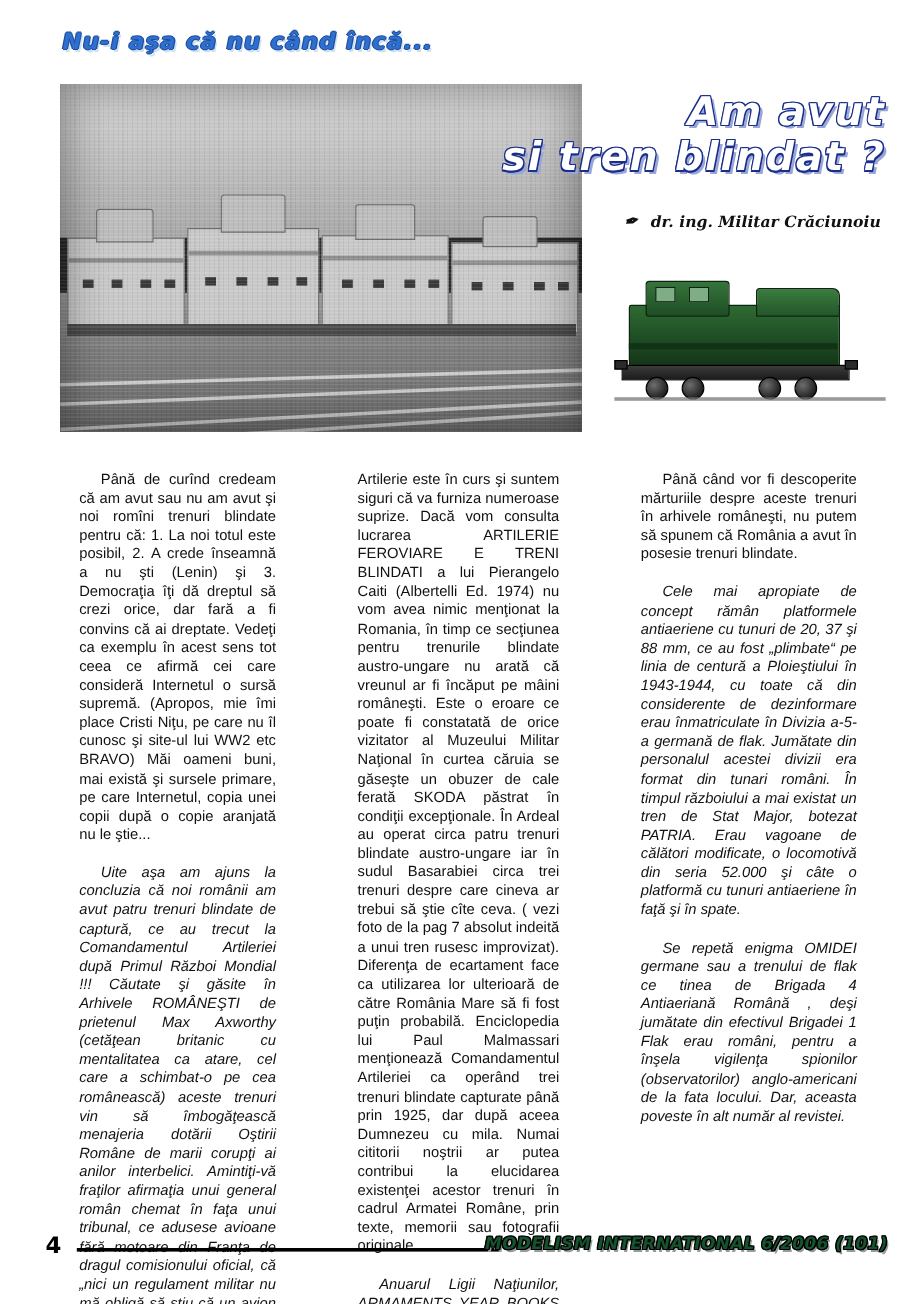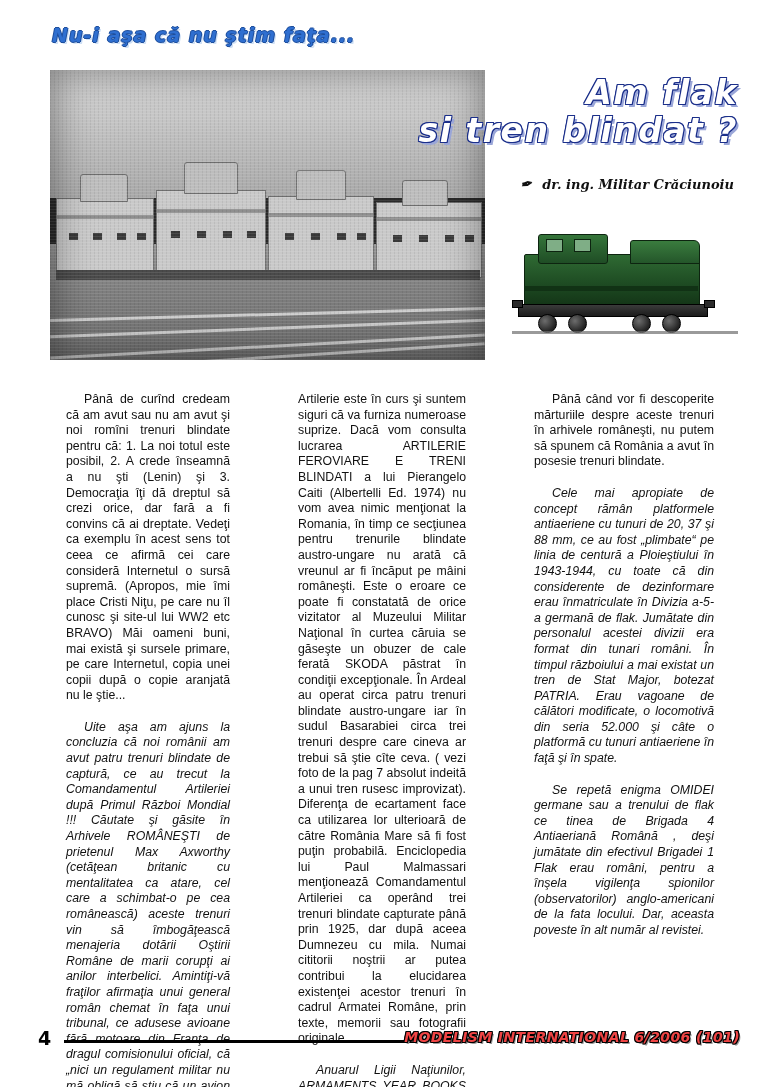--- a/index.html
+++ b/index.html
@@ -135,34 +135,34 @@
   
   .footer{position:absolute;left:0;bottom:30px;width:768px;height:30px;}
   .pagenum{position:absolute;left:38px;top:0;
     font-family:"DejaVu Sans", sans-serif;
     font-size:19px;font-weight:bold;color:#000;}
   .frule{position:absolute;left:64px;top:13px;width:352px;height:3px;background:#000;}
   .magline{
     position:absolute;right:28px;top:2px;
     font-family:"DejaVu Sans", sans-serif;
     font-size:14px;font-weight:bold;font-style:italic;
-    letter-spacing:.4px;color:#ef4444;
+    letter-spacing:.4px;color:#14532d;
     text-shadow:
       1px 0 0 #000, -1px 0 0 #000, 0 1px 0 #000, 0 -1px 0 #000,
       1px 1px 0 #000, -1px -1px 0 #000, 1px -1px 0 #000, -1px 1px 0 #000,
       2px 2px 0 #9a9a9a;
     white-space:nowrap;
   }
 </style>
 </head>
 <body>
 
 <div class="page">
 
-  <div class="kicker">Nu-i aşa că nu ştim faţa...</div>
+  <div class="kicker">Nu-i aşa că nu când încă...</div>
 
   <div class="photo">
     <div class="ph-sky"></div>
     <div class="ph-trees"></div>
     <div class="ph-ground"></div>
 
     <div class="ph-car" style="left:6px;top:128px;width:96px;height:78px;">
       <div class="band" style="top:16px;"></div>
       <div class="win" style="left:12px;top:34px;"></div>
       <div class="win" style="left:36px;top:34px;"></div>
@@ -203,21 +203,21 @@
     <div class="ph-rail r1"></div>
     <div class="ph-rail r2"></div>
     <div class="ph-rail r3"></div>
     <div class="ph-rail r4"></div>
 
     <div class="ph-grain"></div>
     <div class="ph-vign"></div>
   </div>
 
   <div class="headline">
-    <span class="l1">Am  flak</span>
+    <span class="l1">Am  avut</span>
     <span class="l2">si tren blindat ?</span>
   </div>
 
   <div class="byline">
     <span class="pen">✒</span><span>dr. ing. Militar Crăciunoiu</span>
   </div>
 
   <div class="artwork">
     <div class="aw-body"></div>
     <div class="aw-hood"></div>

